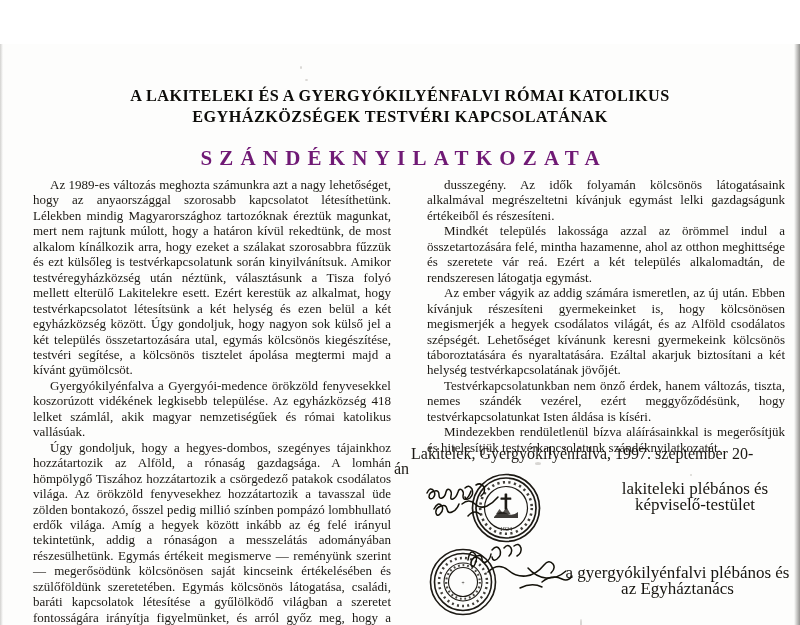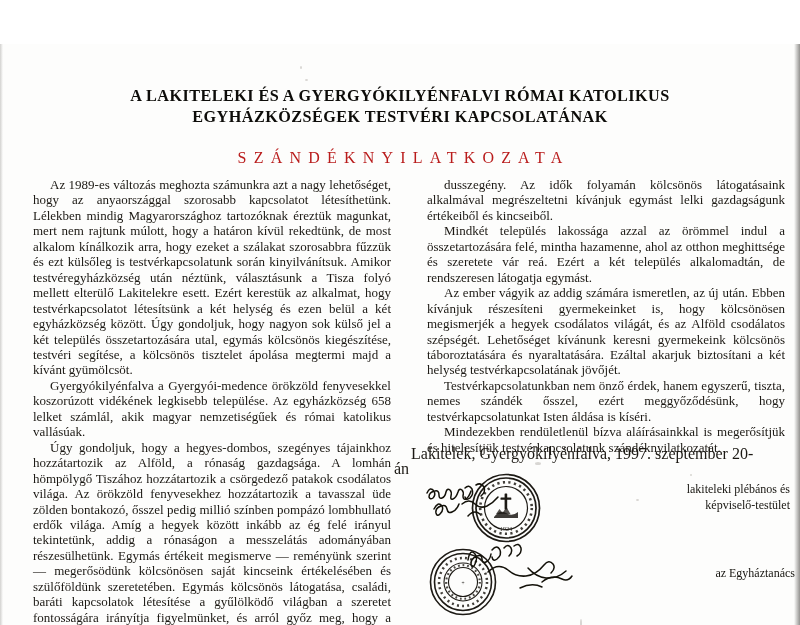--- a/index.html
+++ b/index.html
@@ -50,26 +50,26 @@
     font-family: "Liberation Serif", "DejaVu Serif", serif;
     font-weight: bold;
     font-size: 16.2px;
     line-height: 21px;
     letter-spacing: 0.45px;
     color: #0d0c09;
   }
   #title-main {
     margin-top: 18px;
     font-family: "Liberation Serif", "DejaVu Serif", serif;
-    font-weight: normal;
-    font-size: 16px;
+    font-weight: bold;
+    font-size: 21px;
     line-height: 24px;
     letter-spacing: 7.2px;
     text-indent: 7.2px;
-    color: #b91c1c;
+    color: #701a75;
   }
 
   
   #body-columns {
     position: absolute;
     top: 133px;
     left: 33px;
     width: 752px;
     height: 448px;
     font-family: Liberation Serif, serif;
@@ -103,22 +103,22 @@
     width: 360px;
     font-size: 16px;
     line-height: 15.45px;
     text-indent: 17px;
     color: #1b1813;
   }
 
   
   .sig-caption {
     position: absolute;
-    text-align: right;
-    font-size: 12px;
+    text-align: center;
+    font-size: 17px;
     line-height: 16px;
     color: #171510;
     font-family: "Liberation Serif", "DejaVu Serif", serif;
   }
   #sig-caption-1 { top: 437px; left: 600px; width: 190px; }
   #sig-caption-2 { top: 521px; left: 560px; width: 235px; }
 
   
   .stamp {
     position: absolute;
@@ -148,41 +148,42 @@
   <div id="title-block">
     <div class="title-line">A LAKITELEKI ÉS A GYERGYÓKILYÉNFALVI RÓMAI KATOLIKUS</div>
     <div class="title-line">EGYHÁZKÖZSÉGEK TESTVÉRI KAPCSOLATÁNAK</div>
     <div id="title-main">SZÁNDÉKNYILATKOZATA</div>
   </div>
 
   <div id="body-columns">
 
     <div class="col" id="col-left">
       <p class="para">Az 1989-es változás meghozta számunkra azt a nagy lehetőséget, hogy az anyaországgal szorosabb kapcsolatot létesíthetünk. Lélekben mindig Magyarországhoz tartozóknak éreztük magunkat, mert nem rajtunk múlott, hogy a határon kívül rekedtünk, de most alkalom kínálkozik arra, hogy ezeket a szálakat szorosabbra fűzzük és ezt külsőleg is testvérkapcsolatunk során kinyilvánítsuk. Amikor testvéregyházközség után néztünk, választásunk a Tisza folyó mellett elterülő Lakitelekre esett. Ezért kerestük az alkalmat, hogy testvérkapcsolatot létesítsünk a két helység és ezen belül a két egyházközség között. Úgy gondoljuk, hogy nagyon sok külső jel a két település összetartozására utal, egymás kölcsönös kiegészítése, testvéri segítése, a kölcsönös tisztelet ápolása megtermi majd a kívánt gyümölcsöt.</p>
-      <p class="para">Gyergyókilyénfalva a Gyergyói-medence örökzöld fenyvesekkel koszorúzott vidékének legkisebb települése. Az egyházközség 658 lelket számlál, akik magyar nemzetiségűek és római katolikus vallásúak.</p>
+      <p class="para">Gyergyókilyénfalva a Gyergyói-medence örökzöld fenyvesekkel koszorúzott vidékének legkisebb települése. Az egyházközség 418 lelket számlál, akik magyar nemzetiségűek és római katolikus vallásúak.</p>
       <p class="para">Úgy gondoljuk, hogy a hegyes-dombos, szegényes tájainkhoz hozzátartozik az Alföld, a rónaság gazdagsága. A lomhán hömpölygő Tiszához hozzátartozik a csörgedező patakok csodálatos világa. Az örökzöld fenyvesekhez hozzátartozik a tavasszal üde zölden bontakozó, ősszel pedig millió színben pompázó lombhullató erdők világa. Amíg a hegyek között inkább az ég felé irányul tekintetünk, addig a rónaságon a messzelátás adományában részesülhetünk. Egymás értékeit megismerve — reményünk szerint — megerősödünk kölcsönösen saját kincseink értékelésében és szülőföldünk szeretetében. Egymás kölcsönös látogatása, családi, baráti kapcsolatok létesítése a gyűlölködő világban a szeretet fontosságára irányítja figyelmünket, és arról győz meg, hogy a szegény is lehet lelkiekben gazdag, és a szívtelen gazdag is lehet kol-</p>
     </div>
 
     <div class="col" id="col-right">
-      <p class="para">dusszegény. Az idők folyamán kölcsönös látogatásaink alkalmával megrészeltetni kívánjuk egymást lelki gazdagságunk értékeiből és kincseiből.</p>
+      <p class="para">dusszegény. Az idők folyamán kölcsönös látogatásaink alkalmával megrészeltetni kívánjuk egymást lelki gazdagságunk értékeiből és részesíteni.</p>
       <p class="para">Mindkét település lakossága azzal az örömmel indul a összetartozására felé, mintha hazamenne, ahol az otthon meghittsége és szeretete vár reá. Ezért a két település alkalomadtán, de rendszeresen látogatja egymást.</p>
       <p class="para">Az ember vágyik az addig számára ismeretlen, az új után. Ebben kívánjuk részesíteni gyermekeinket is, hogy kölcsönösen megismerjék a hegyek csodálatos világát, és az Alföld csodálatos szépségét. Lehetőséget kívánunk keresni gyermekeink kölcsönös táboroztatására és nyaraltatására. Ezáltal akarjuk biztosítani a két helység testvérkapcsolatának jövőjét.</p>
-      <p class="para">Testvérkapcsolatunkban nem önző érdek, hanem egyszerű, tiszta, nemes szándék ősszel, ezért meggyőződésünk, hogy testvérkapcsolatunkat Isten áldása is kíséri.</p>
+      <p class="para">Testvérkapcsolatunkban nem önző érdek, hanem változás, tiszta, nemes szándék vezérel, ezért meggyőződésünk, hogy testvérkapcsolatunkat Isten áldása is kíséri.</p>
       <p class="para">Mindezekben rendületlenül bízva aláírásainkkal is megerősítjük és hitelesítjük testvérkapcsolatunk szándéknyilatkozatát.</p>
     </div>
   </div>
 
   <div id="date-line">Lakitelek, Gyergyókilyénfalva, 1997. szeptember 20-án</div>
 
   <div class="sig-caption" id="sig-caption-1">
     <div>lakiteleki plébános  és</div>
     <div>képviselő-testület</div>
   </div>
 
   <div class="sig-caption" id="sig-caption-2">
+    <div>a gyergyókilyénfalvi plébános és</div>
     <div>az Egyháztanács</div>
   </div>
 
   <div class="stamp" style="top:428px; left:470px; width:72px; height:72px;">
     <svg width="72" height="72" viewBox="0 0 72 72">
       <g fill="none" stroke="#1d1a15" stroke-width="1.7">
         <circle cx="36" cy="36" r="33.5"></circle>
         <circle cx="36" cy="36" r="30"></circle>
         <circle cx="36" cy="36" r="21.5" stroke-width="1.2"></circle>
       </g>

